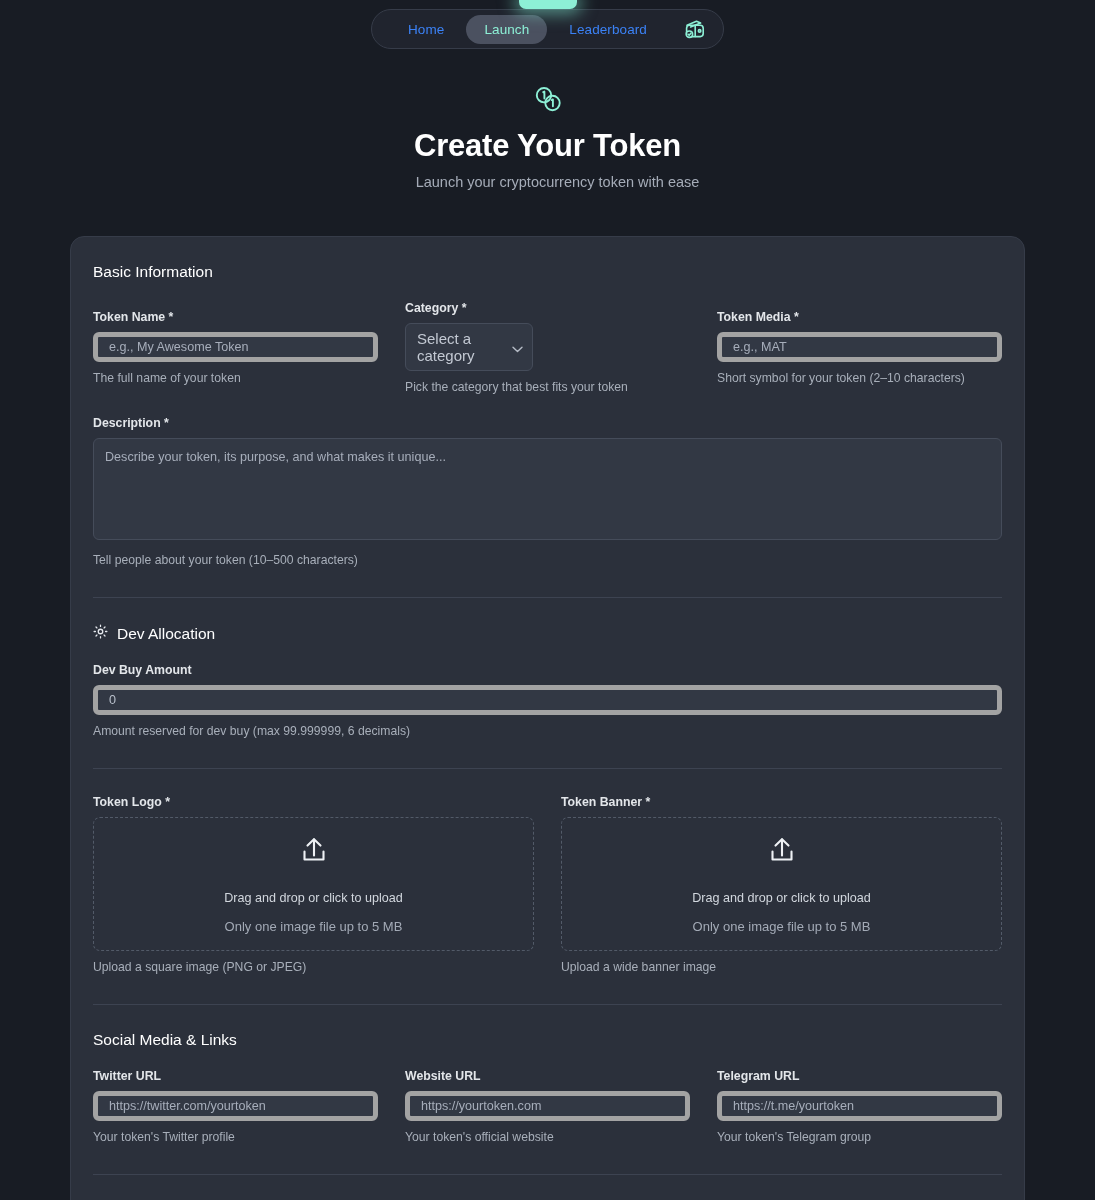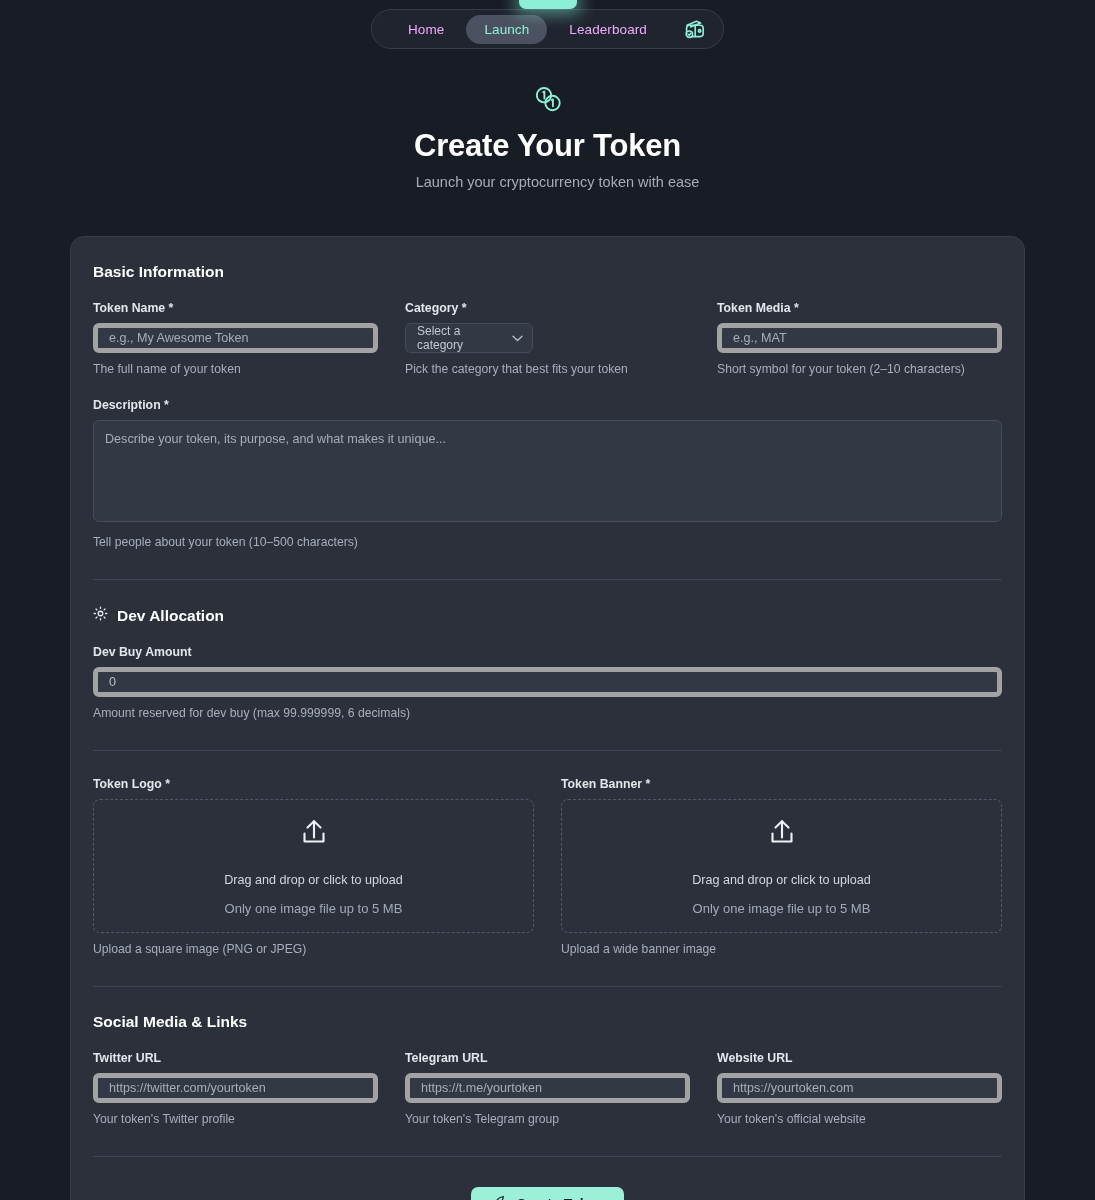--- a/index.html
+++ b/index.html
@@ -36,21 +36,21 @@
     align-items: center;
     gap: 4px;
     background: #20242e;
     border: 1px solid #363c49;
     border-radius: 22px;
     padding: 5px 10px 5px 18px;
     height: 40px;
   }
   .nav-item {
     font-size: 13.5px;
-    color: #f0abfc;
+    color: #3b82f6;
     padding: 7px 18px;
     border-radius: 16px;
     white-space: nowrap;
     letter-spacing: .1px;
   }
   .nav-item.active {
     background: #4b5160;
     color: #8df0d6;
     font-weight: 500;
   }
@@ -83,21 +83,21 @@
   .card {
     width: 955px;
     margin: 46px auto 0;
     background: #2b303b;
     border: 1px solid #363c49;
     border-radius: 14px;
     padding: 26px 22px 30px;
   }
   .section-title {
     font-size: 15.5px;
-    font-weight: bold;
+    font-weight: normal;
     color: #ffffff;
     margin-bottom: 20px;
     display: flex;
     align-items: center;
     gap: 9px;
   }
 
   .row { display: flex; gap: 27px; align-items: center; }
   .col { flex: 1; min-width: 0; }
 
@@ -125,26 +125,26 @@
     font-size: 12.6px;
     font-family: "Liberation Sans", sans-serif;
     padding: 0 11px;
     display: flex;
     align-items: center;
   }
   .input::placeholder { color: #a7aebb; }
 
   .select {
     width: 128px;
-    height: 30px;
+    height: 48px;
     background: #323844;
     border: 1px solid #454c5a;
     border-radius: 6px;
     color: #c3c9d3;
-    font-size: 12px;
+    font-size: 15px;
     padding: 0 9px 0 11px;
     display: flex;
     align-items: center;
     justify-content: space-between;
     gap: 8px;
   }
 
   .textarea {
     width: 100%;
     height: 102px;
@@ -333,28 +333,28 @@
     <span>Social Media &amp; Links</span>
   </div>
 
   <div class="row">
     <div class="col">
       <label class="field-label">Twitter URL</label>
       <input class="input" placeholder="https://twitter.com/yourtoken" style="">
       <div class="field-hint">Your token's Twitter profile</div>
     </div>
     <div class="col">
+      <label class="field-label">Website URL</label>
+      <input class="input" placeholder="https://yourtoken.com" style="">
+      <div class="field-hint">Your token's official website</div>
+    </div>
+    <div class="col">
       <label class="field-label">Telegram URL</label>
       <input class="input" placeholder="https://t.me/yourtoken" style="">
       <div class="field-hint">Your token's Telegram group</div>
-    </div>
-    <div class="col">
-      <label class="field-label">Website URL</label>
-      <input class="input" placeholder="https://yourtoken.com" style="">
-      <div class="field-hint">Your token's official website</div>
     </div>
   </div>
 
   <div class="divider" style="margin-bottom:0"></div>
 
   <div class="submit-wrap">
     <button class="submit-btn">
       <span>
         <svg width="15" height="15" viewBox="0 0 16 16" fill="none" stroke="#15212a" stroke-width="1.3" stroke-linecap="round" stroke-linejoin="round">
           <path d="M6.3 9.7 C6.3 9.7 4.6 8 6.6 5.2 C8.6 2.4 13.2 1.6 13.2 1.6 C13.2 1.6 12.6 6.2 9.8 8.2 C7.5 9.9 6.3 9.7 6.3 9.7 Z"></path>

